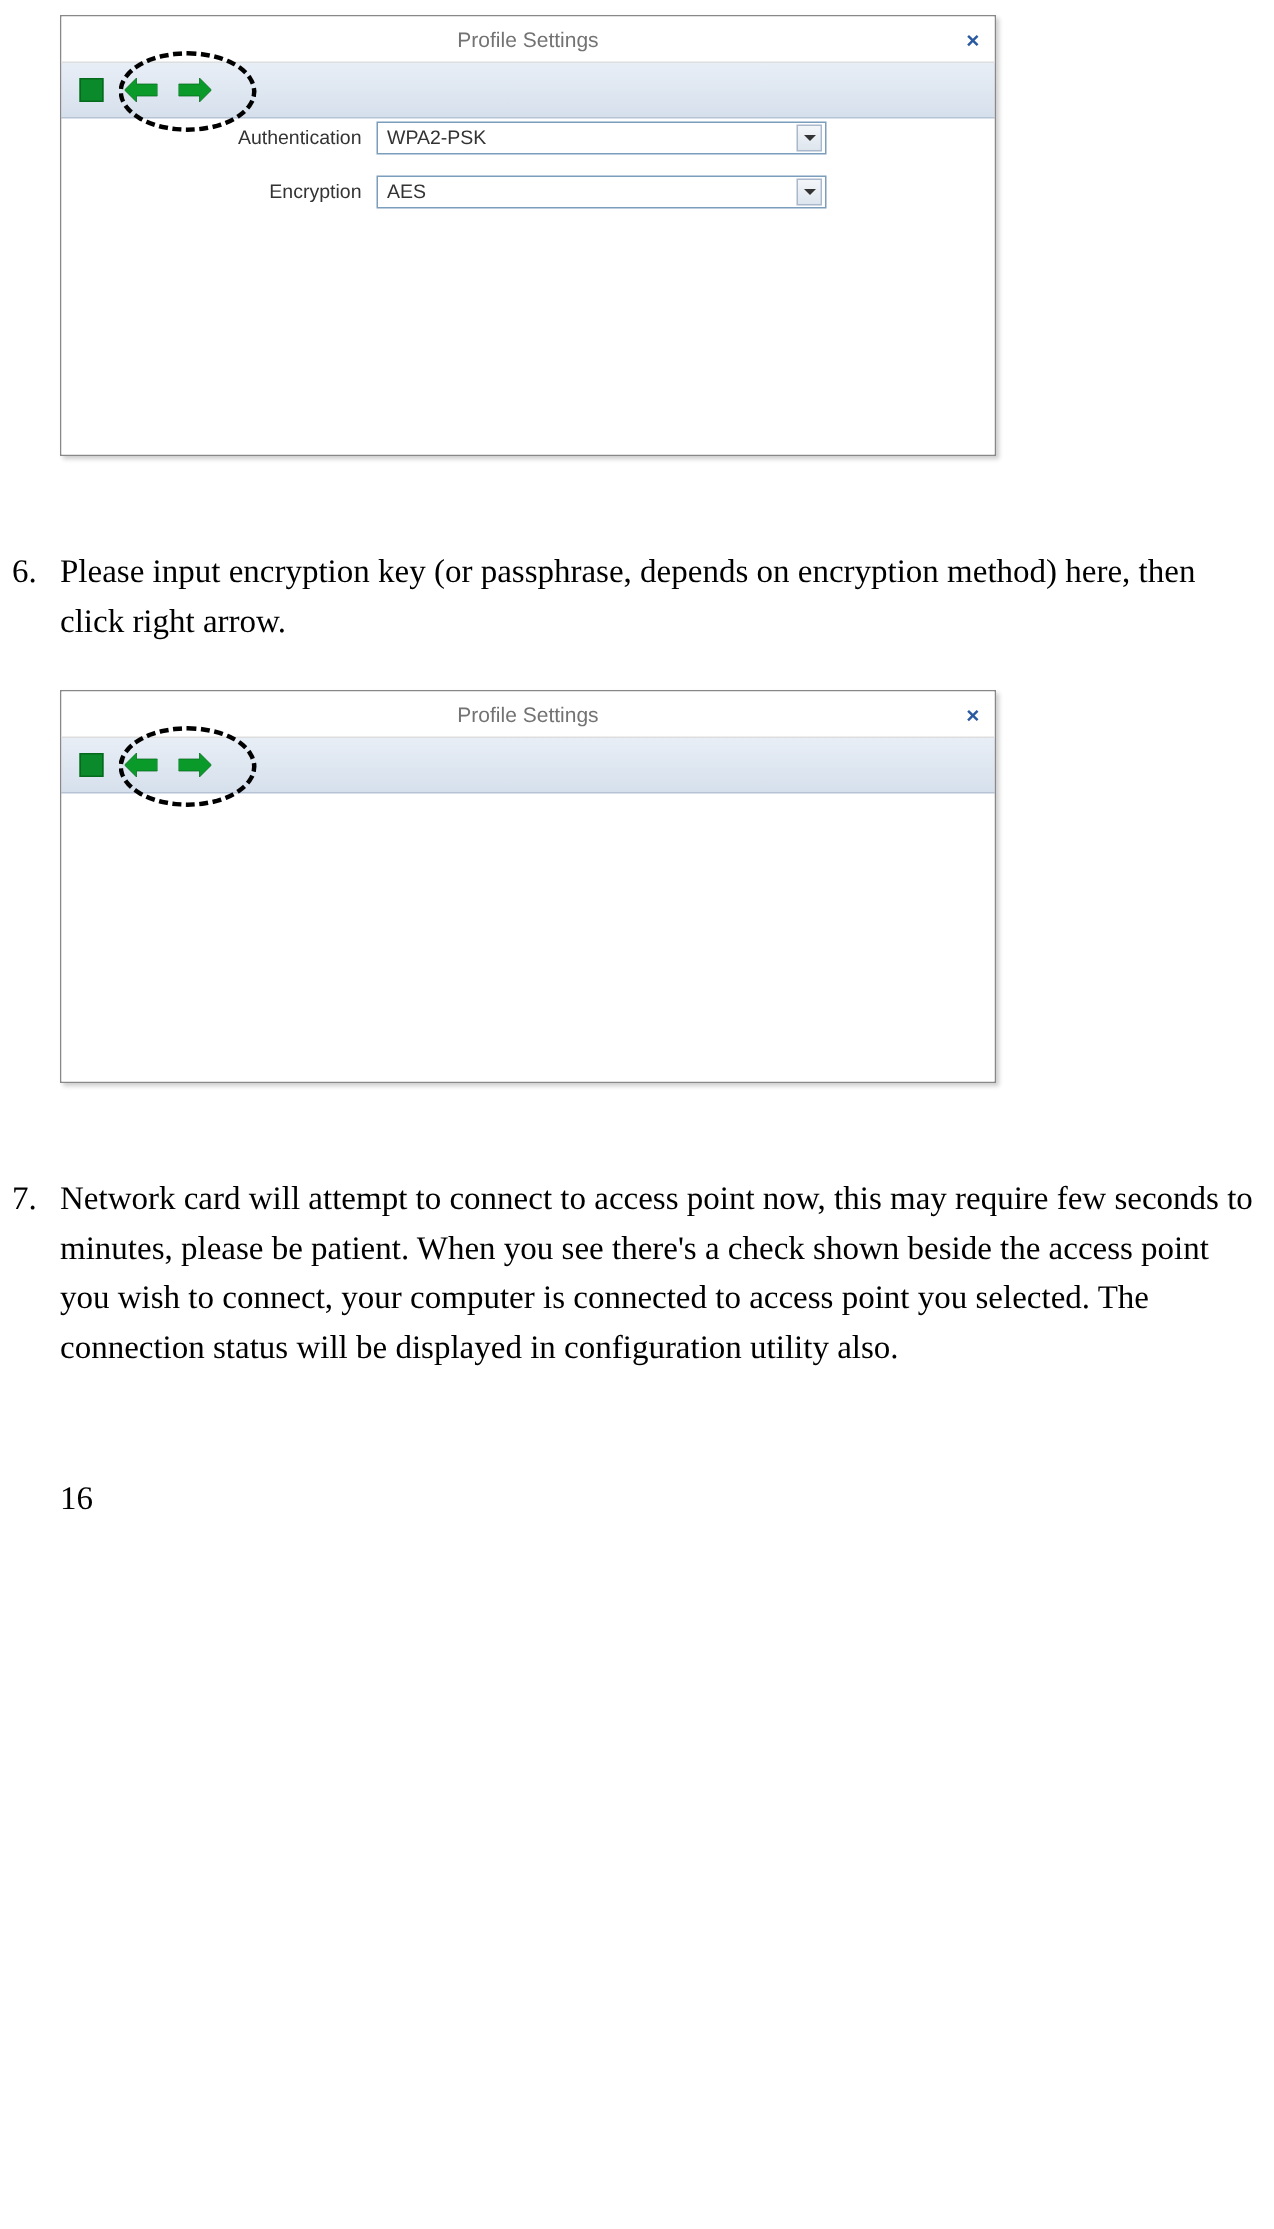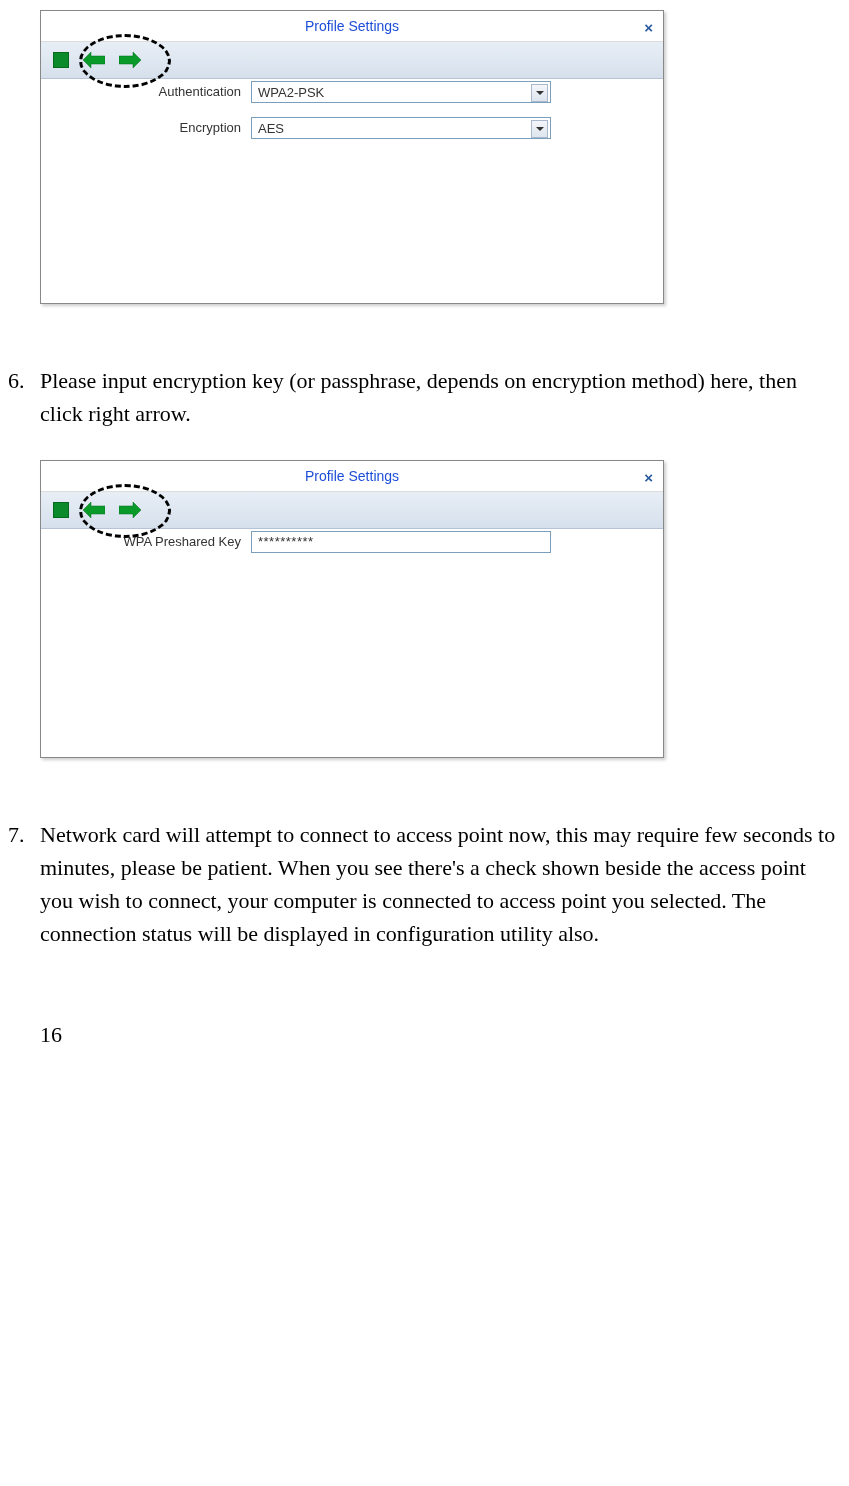--- a/index.html
+++ b/index.html
@@ -47,21 +47,21 @@
     height: 30px;
     background: #fff;
     display: flex;
     align-items: center;
     justify-content: center;
     position: relative;
     border-bottom: 1px solid #ddd;
   }
   .dialog-title {
     font-size: 14px;
-    color: #1d4ed8;
+    color: #737373;
     font-weight: normal;
   }
   .close-x {
     position: absolute;
     right: 10px;
     top: 6px;
     color: #2a5aa0;
     font-weight: bold;
     font-size: 15px;
   }
@@ -107,21 +107,21 @@
     padding-right: 10px;
     font-size: 13px;
     color: #333;
   }
   .form-select {
     width: 300px;
     height: 22px;
     border: 1px solid #7b9ebd;
     background: #fff;
     display: flex;
-    align-items: flex-end;
+    align-items: center;
     justify-content: space-between;
     padding: 0 2px 0 6px;
     font-size: 13px;
     box-sizing: border-box;
   }
   .select-arrow {
     width: 17px;
     height: 18px;
     background: linear-gradient(#f4f6f9, #dde5ee);
     border: 1px solid #a9b8cc;
@@ -229,26 +229,20 @@
           </span>
           <span class="arrow-right">
             <svg width="22" height="16" viewBox="0 0 22 16">
                 <polygon points="14,0 14,4 0,4 0,12 14,12 14,16 22,8" fill="#0a9a2a" stroke="#066a1e" stroke-width="0.5"></polygon>
               </svg>
           </span>
         </div>
         <div class="circle-annot" style="left:38px; top:-8px; width:86px; height:48px;"></div>
       </div>
       <div class="dialog-body">
-        <div class="form-row">
-          <div class="form-label">WPA Preshared Key</div>
-          <div class="form-input">
-            <span>**********</span>
-          </div>
-        </div>
         <div class="spacer2"></div>
       </div>
     </div>
   </div>
 
   <div class="list-item">
     <div class="list-num">7.</div>
     <div class="list-content">
       <div>Network card will attempt to connect to access point now, this may require few seconds to minutes, please be patient. When you see there's a check shown beside the access point you wish to connect, your computer is connected to access point you selected. The connection status will be displayed in configuration utility also.</div>
       <div class="extra-gap"></div>

